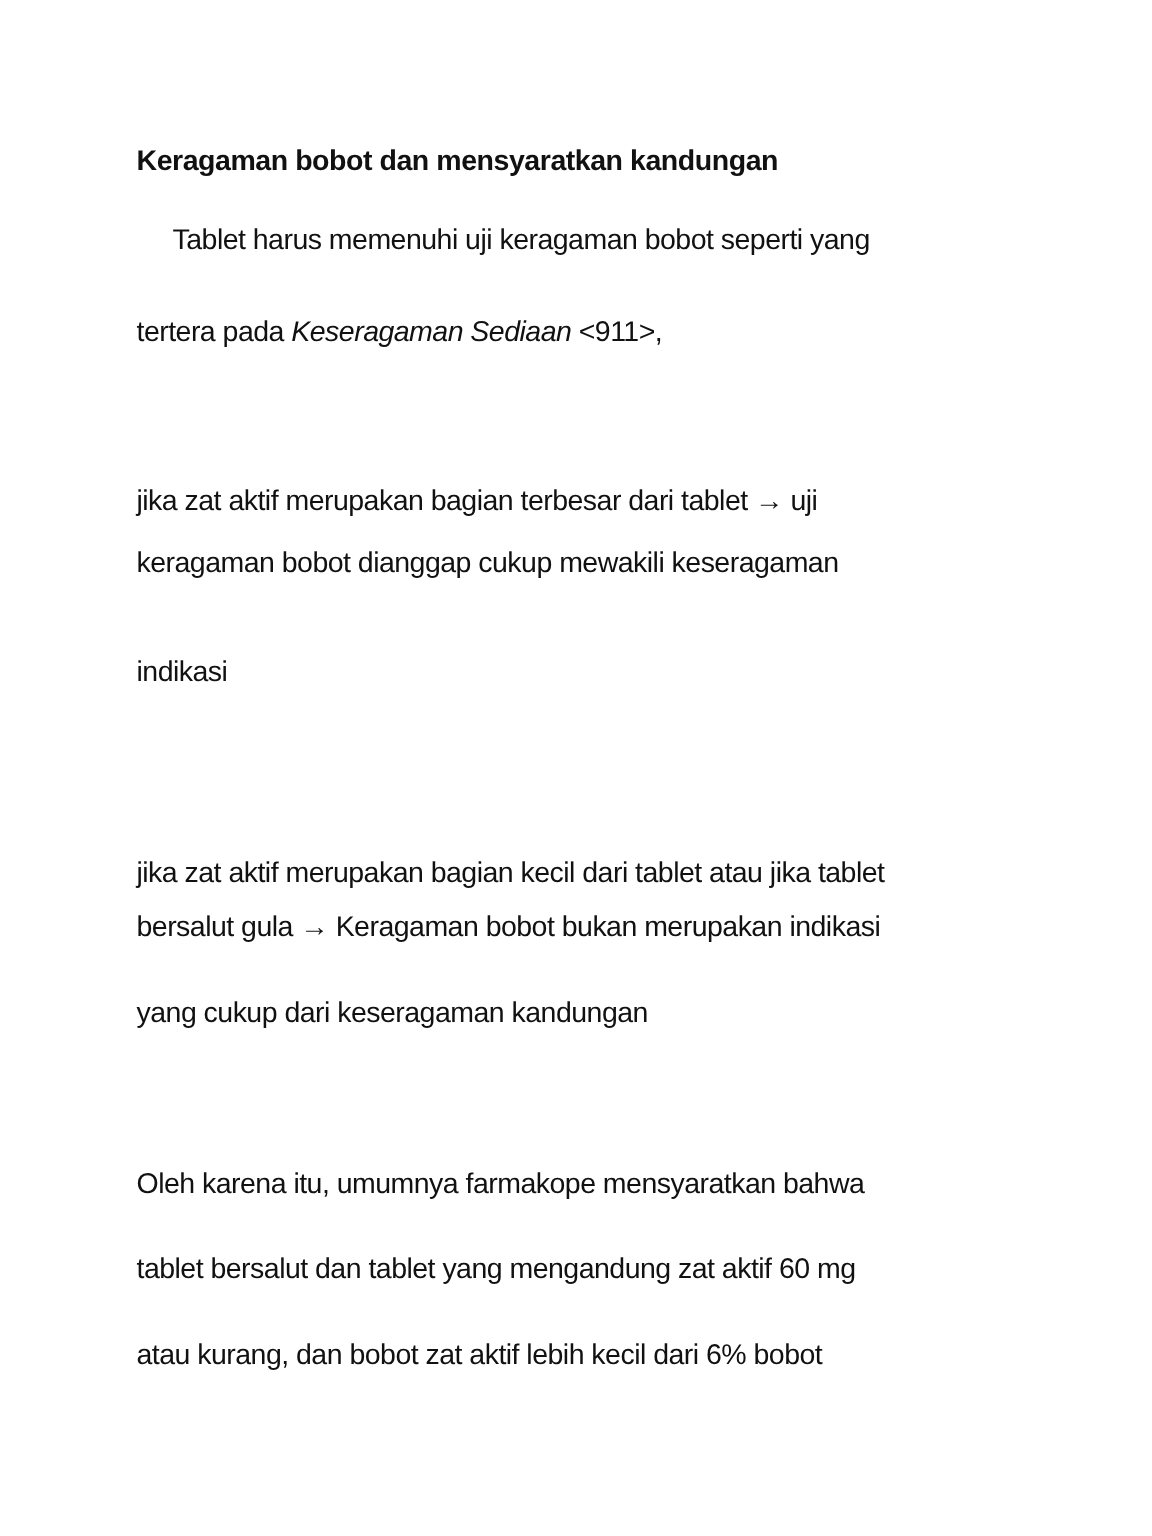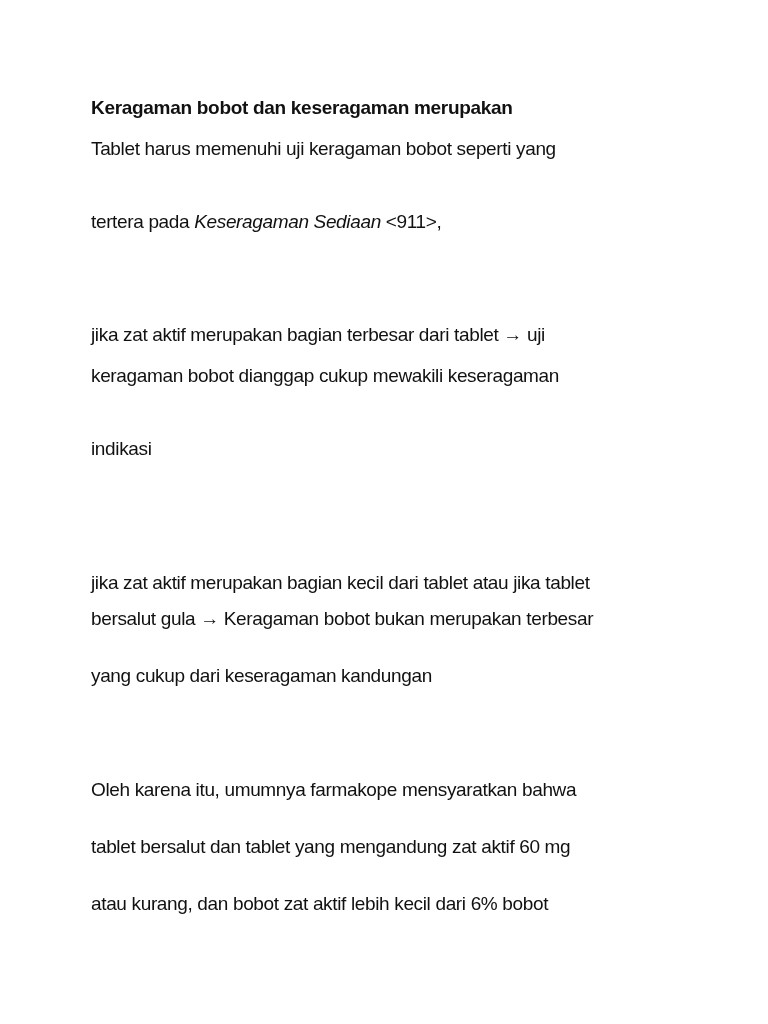--- a/index.html
+++ b/index.html
@@ -33,30 +33,30 @@
       font-weight: bold;
       letter-spacing: -0.3px;
     }
     .ital { font-style: italic; }
   </style>
 </head>
 <body>
 
 <div class="page">
 
-  <div class="line heading" style="top:96px;">Keragaman bobot dan keseragaman merupakan</div>
+  <div class="line heading" style="top:96px;">Keragaman bobot dan mensyaratkan kandungan</div>
 
-  <div class="line" style="top:137px;">Tablet harus memenuhi uji keragaman bobot seperti yang</div>
+  <div class="line" style="top:149px;margin-left:24px;">Tablet harus memenuhi uji keragaman bobot seperti yang</div>
   <div class="line" style="top:210px;"><span>tertera pada </span><span class="ital">Keseragaman Sediaan</span><span> &lt;911&gt;,</span></div>
 
   <div class="line" style="top:323px;">jika zat aktif merupakan bagian terbesar dari tablet → uji</div>
   <div class="line" style="top:364px;">keragaman bobot dianggap cukup mewakili keseragaman</div>
   <div class="line" style="top:437px;">indikasi</div>
 
   <div class="line" style="top:571px;text-align:center;">jika zat aktif merupakan bagian kecil dari tablet atau jika tablet</div>
-  <div class="line" style="top:607px;">bersalut gula → Keragaman bobot bukan merupakan terbesar</div>
+  <div class="line" style="top:607px;">bersalut gula → Keragaman bobot bukan merupakan indikasi</div>
   <div class="line" style="top:778px;">Oleh karena itu, umumnya farmakope mensyaratkan bahwa</div>
 
   <div class="line" style="top:664px;">yang cukup dari keseragaman kandungan</div>
   <div class="line" style="top:835px;">tablet bersalut dan tablet yang mengandung zat aktif 60 mg</div>
   <div class="line" style="top:892px;">atau kurang, dan bobot zat aktif lebih kecil dari 6% bobot</div>
 
 </div>
 
 </body></html>

